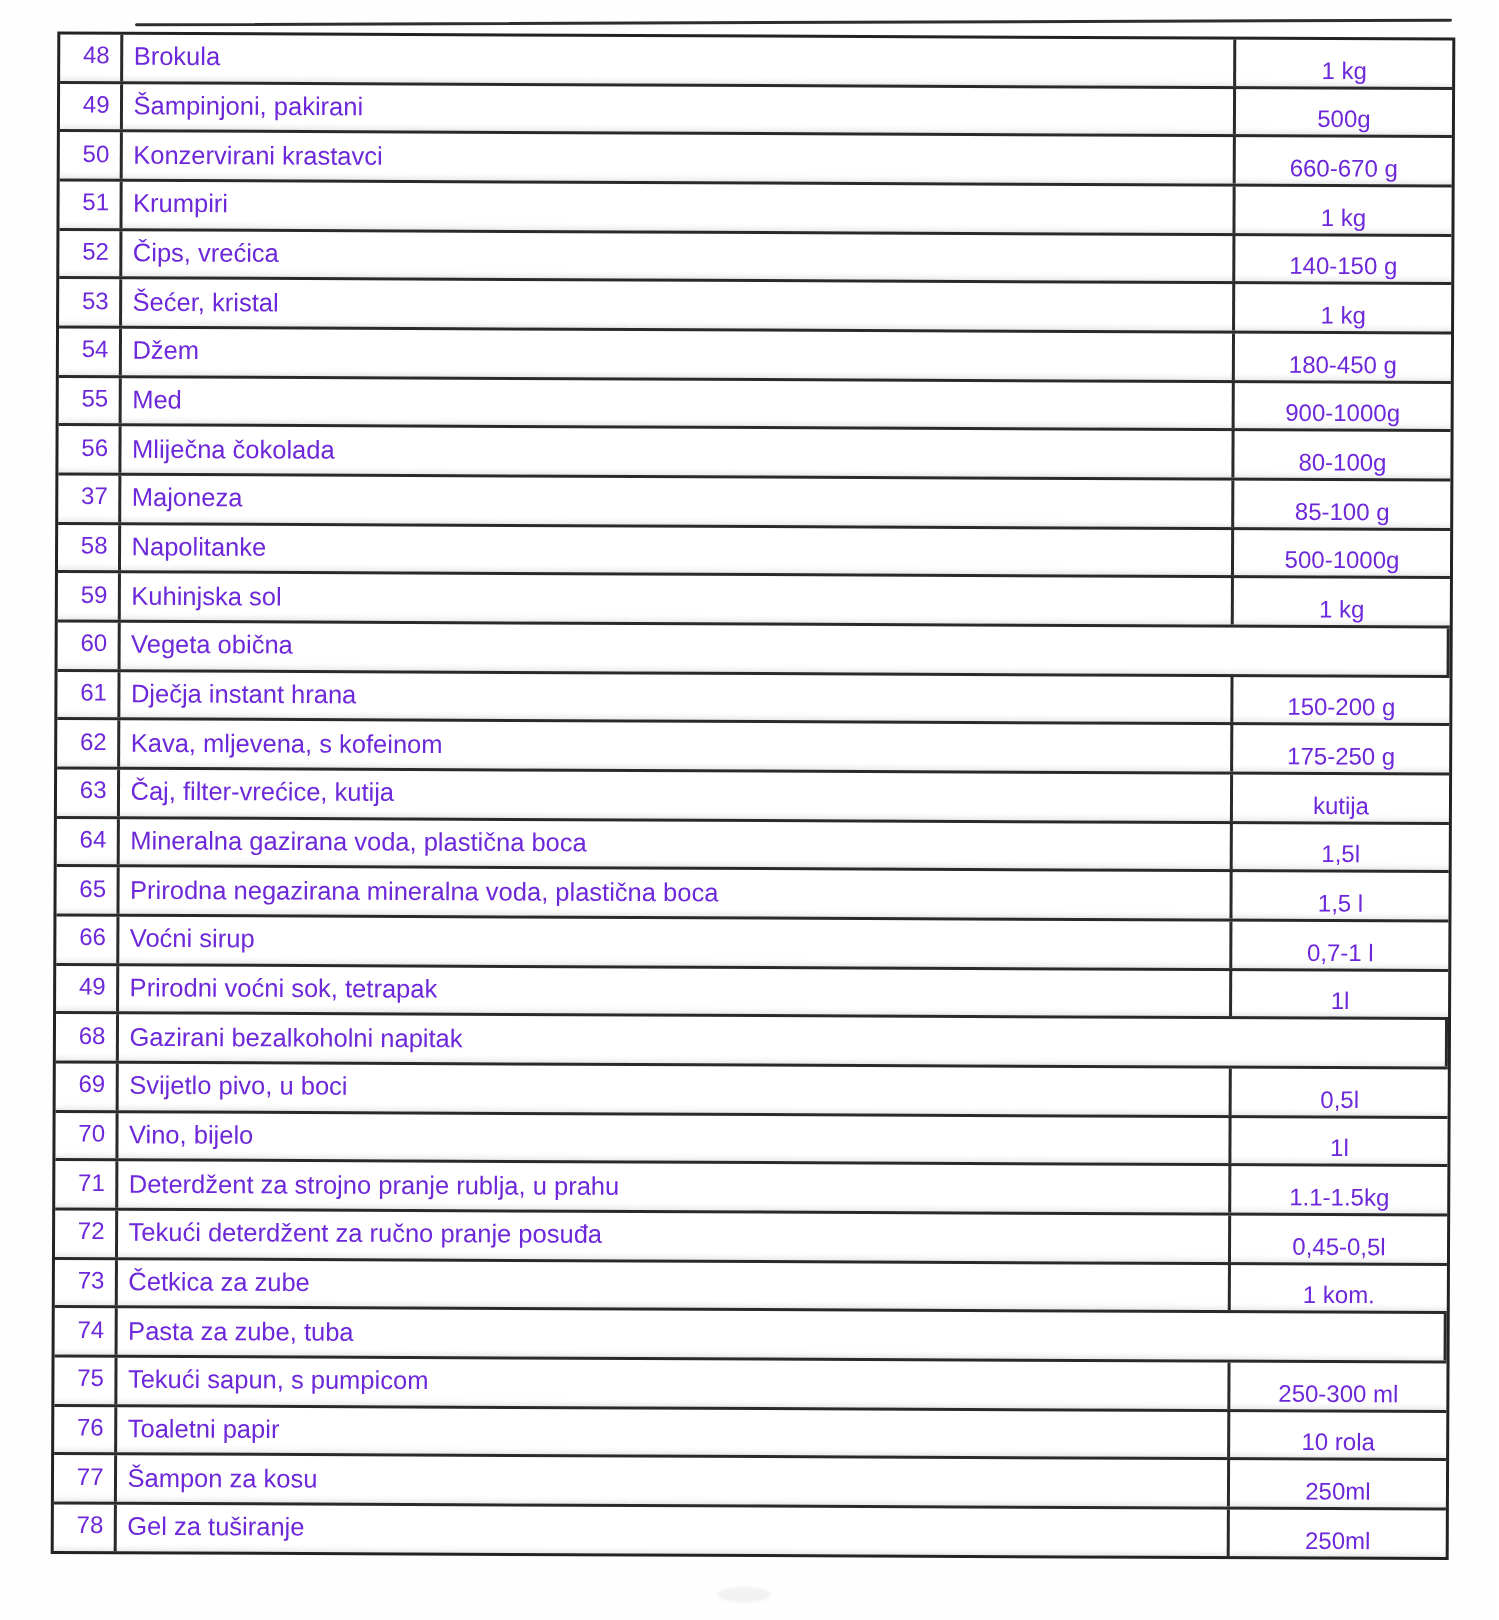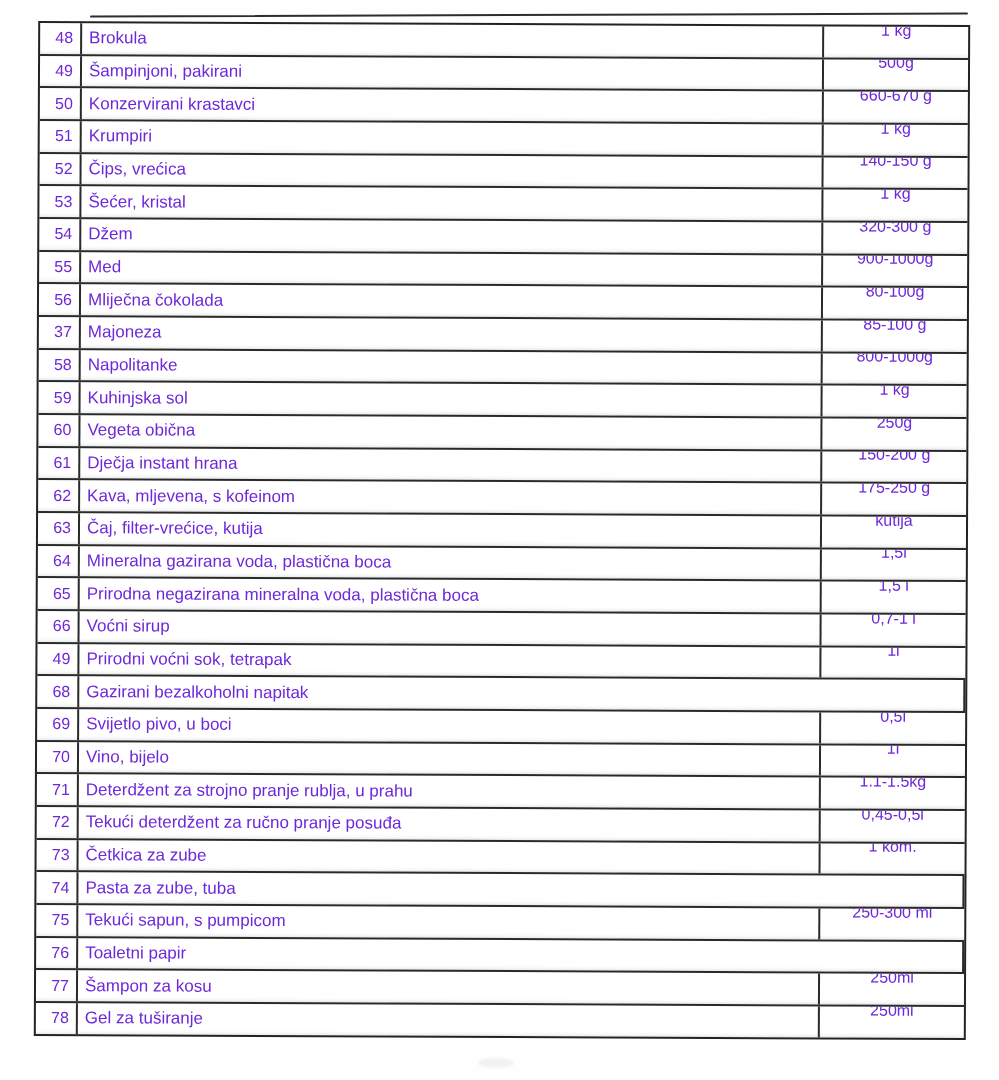--- a/index.html
+++ b/index.html
@@ -71,21 +71,21 @@
     display: flex;
     align-items: center;
     padding-left: 7px;
     font-size: 17px;
   }
   .cell.qty {
     width: 144px;
     display: flex;
     align-items: flex-end;
     justify-content: center;
-    padding-bottom: 18px;
+    padding-bottom: 0;
     font-size: 16px;
   }
   
   .smudge {
     position: absolute;
     left: 478px;
     top: 1058px;
     width: 36px;
     height: 10px;
     background: rgba(90, 90, 90, 0.07);
@@ -132,21 +132,21 @@
 
   <div class="row">
     <div class="cell num">53</div>
     <div class="cell item">Šećer, kristal</div>
     <div class="cell qty">1 kg</div>
   </div>
 
   <div class="row">
     <div class="cell num">54</div>
     <div class="cell item">Džem</div>
-    <div class="cell qty">320-300 g</div>
+    <div class="cell qty">180-450 g</div>
   </div>
 
   <div class="row">
     <div class="cell num">55</div>
     <div class="cell item">Med</div>
     <div class="cell qty">900-1000g</div>
   </div>
 
   <div class="row">
     <div class="cell num">56</div>
@@ -156,33 +156,32 @@
 
   <div class="row">
     <div class="cell num">37</div>
     <div class="cell item">Majoneza</div>
     <div class="cell qty">85-100 g</div>
   </div>
 
   <div class="row">
     <div class="cell num">58</div>
     <div class="cell item">Napolitanke</div>
-    <div class="cell qty">800-1000g</div>
+    <div class="cell qty">500-1000g</div>
   </div>
 
   <div class="row">
     <div class="cell num">59</div>
     <div class="cell item">Kuhinjska sol</div>
     <div class="cell qty">1 kg</div>
   </div>
 
   <div class="row">
     <div class="cell num">60</div>
     <div class="cell item">Vegeta obična</div>
-    <div class="cell qty">250g</div>
   </div>
 
   <div class="row">
     <div class="cell num">61</div>
     <div class="cell item">Dječja instant hrana</div>
     <div class="cell qty">150-200 g</div>
   </div>
 
   <div class="row">
     <div class="cell num">62</div>
@@ -262,20 +261,21 @@
 
   <div class="row">
     <div class="cell num">75</div>
     <div class="cell item">Tekući sapun, s pumpicom</div>
     <div class="cell qty">250-300 ml</div>
   </div>
 
   <div class="row">
     <div class="cell num">76</div>
     <div class="cell item">Toaletni papir</div>
+    <div class="cell qty">10 rola</div>
   </div>
 
   <div class="row">
     <div class="cell num">77</div>
     <div class="cell item">Šampon za kosu</div>
     <div class="cell qty">250ml</div>
   </div>
 
   <div class="row">
     <div class="cell num">78</div>

